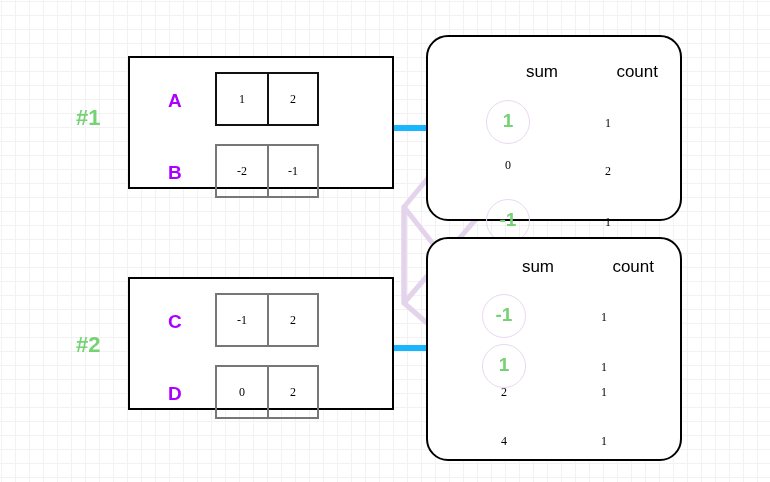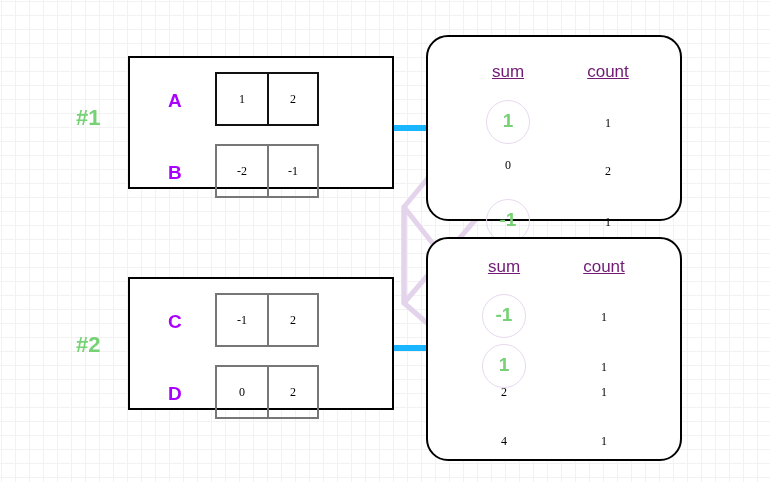--- a/index.html
+++ b/index.html
@@ -78,26 +78,25 @@
   
   .agg-panel {
     position: absolute;
     background: #ffffff;
     border: 2px solid #000000;
     border-radius: 22px;
     box-sizing: border-box;
   }
   .agg-header {
     position: absolute;
-    color: #701a75;
+    color: #000000;
     font-size: 17px;
     font-weight: normal;
     white-space: nowrap;
-    text-align: center;
-    text-decoration: underline;
+    text-align: right;
   }
   .agg-value {
     position: absolute;
     font-size: 12px;
     font-family: "Liberation Serif", serif;
     color: #000000;
     text-align: center;
     white-space: nowrap;
   }
   .agg-value.highlight {

